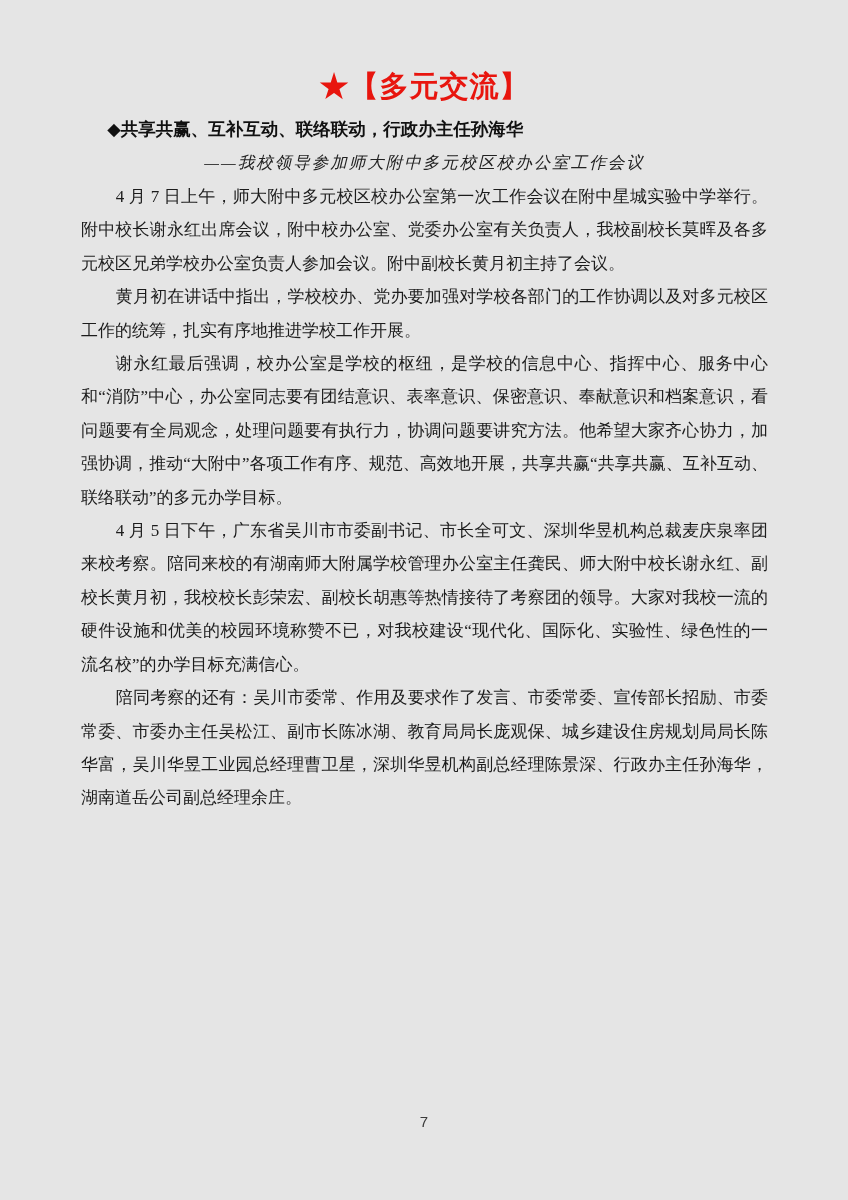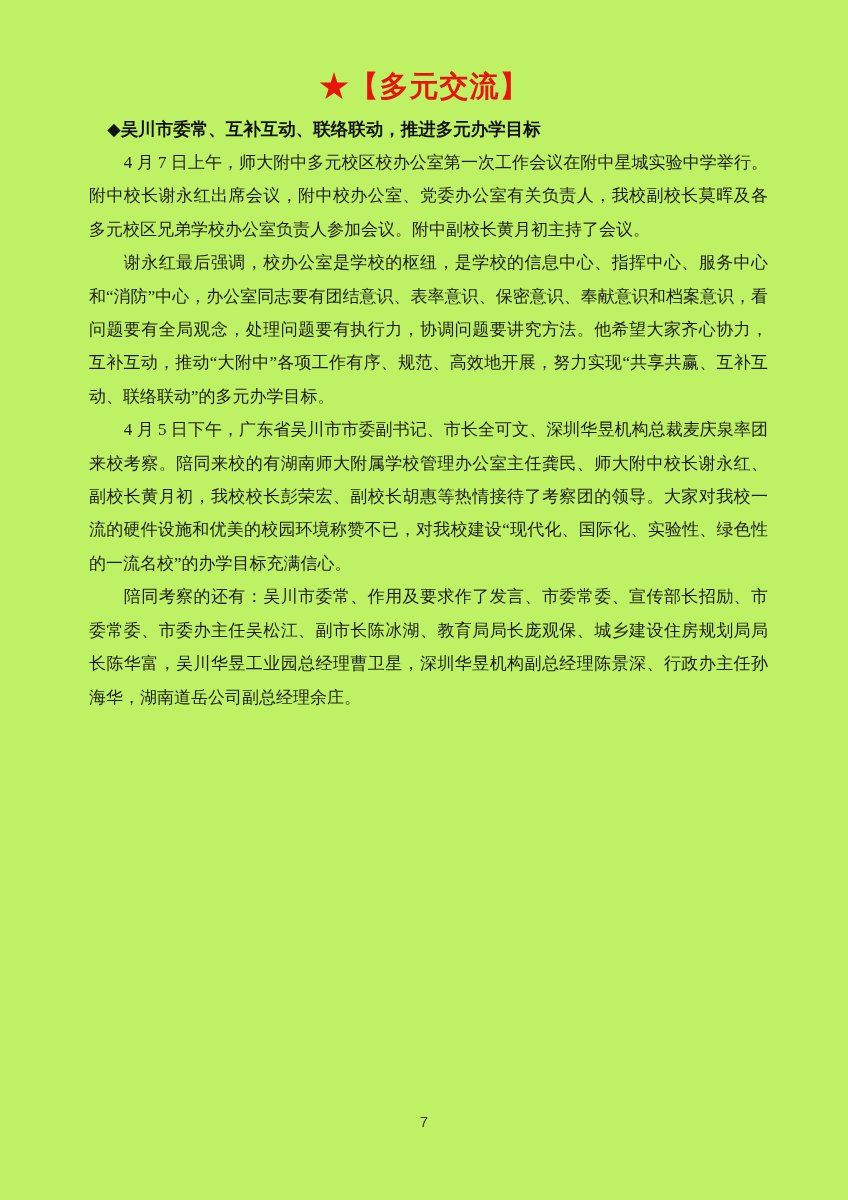--- a/index.html
+++ b/index.html
@@ -6,21 +6,21 @@
   html, body { background: #ffffff; }
   body {
     width: 848px;
     font-family: "Liberation Serif", "DejaVu Serif", serif;
     color: #1c1c1c;
   }
   .page {
     position: relative;
     width: 848px;
     height: 1200px;
-    background: #bef264;
+    background: #e5e5e5;
     padding: 66px 80px 0 81px;
     overflow: hidden;
   }
   .doc-title {
     text-align: center;
     color: #e8150e;
     font-size: 29px;
     font-weight: bold;
     line-height: 40px;
     letter-spacing: 1px;
@@ -41,21 +41,20 @@
     letter-spacing: 2px;
     color: #222;
   }
   p.body {
     font-size: 17px;
     line-height: 33.4px;
     text-align: justify;
     text-justify: inter-ideograph;
     text-indent: 2.05em;
     color: #1c1c1c;
-    margin-left: 8px;
   }
   p.body.indent-lg { text-indent: 2.6em; }
   .page-number {
     position: absolute;
     bottom: 70px;
     left: 0;
     width: 848px;
     text-align: center;
     font-size: 15px;
     color: #3a3a3a;
@@ -63,23 +62,25 @@
   }
 </style>
 </head>
 <body>
 
 <div class="page">
 
   <div class="doc-title">★【多元交流】</div>
 
   <div class="section">
-    <div class="heading">◆吴川市委常、互补互动、联络联动，推进多元办学目标</div>
+    <div class="heading">◆共享共赢、互补互动、联络联动，行政办主任孙海华</div>
+    <div class="subtitle">——我校领导参加师大附中多元校区校办公室工作会议</div>
     <p class="body">4 月 7 日上午，师大附中多元校区校办公室第一次工作会议在附中星城实验中学举行。附中校长谢永红出席会议，附中校办公室、党委办公室有关负责人，我校副校长莫晖及各多元校区兄弟学校办公室负责人参加会议。附中副校长黄月初主持了会议。</p>
-    <p class="body">谢永红最后强调，校办公室是学校的枢纽，是学校的信息中心、指挥中心、服务中心和“消防”中心，办公室同志要有团结意识、表率意识、保密意识、奉献意识和档案意识，看问题要有全局观念，处理问题要有执行力，协调问题要讲究方法。他希望大家齐心协力，互补互动，推动“大附中”各项工作有序、规范、高效地开展，努力实现“共享共赢、互补互动、联络联动”的多元办学目标。</p>
+    <p class="body">黄月初在讲话中指出，学校校办、党办要加强对学校各部门的工作协调以及对多元校区工作的统筹，扎实有序地推进学校工作开展。</p>
+    <p class="body">谢永红最后强调，校办公室是学校的枢纽，是学校的信息中心、指挥中心、服务中心和“消防”中心，办公室同志要有团结意识、表率意识、保密意识、奉献意识和档案意识，看问题要有全局观念，处理问题要有执行力，协调问题要讲究方法。他希望大家齐心协力，加强协调，推动“大附中”各项工作有序、规范、高效地开展，共享共赢“共享共赢、互补互动、联络联动”的多元办学目标。</p>
   </div>
 
   <div class="section">
     <p class="body">4 月 5 日下午，广东省吴川市市委副书记、市长全可文、深圳华昱机构总裁麦庆泉率团来校考察。陪同来校的有湖南师大附属学校管理办公室主任龚民、师大附中校长谢永红、副校长黄月初，我校校长彭荣宏、副校长胡惠等热情接待了考察团的领导。大家对我校一流的硬件设施和优美的校园环境称赞不已，对我校建设“现代化、国际化、实验性、绿色性的一流名校”的办学目标充满信心。</p>
     <p class="body">陪同考察的还有：吴川市委常、作用及要求作了发言、市委常委、宣传部长招励、市委常委、市委办主任吴松江、副市长陈冰湖、教育局局长庞观保、城乡建设住房规划局局长陈华富，吴川华昱工业园总经理曹卫星，深圳华昱机构副总经理陈景深、行政办主任孙海华，湖南道岳公司副总经理余庄。</p>
   </div>
 
   <div class="page-number">7</div>
 </div>
 

